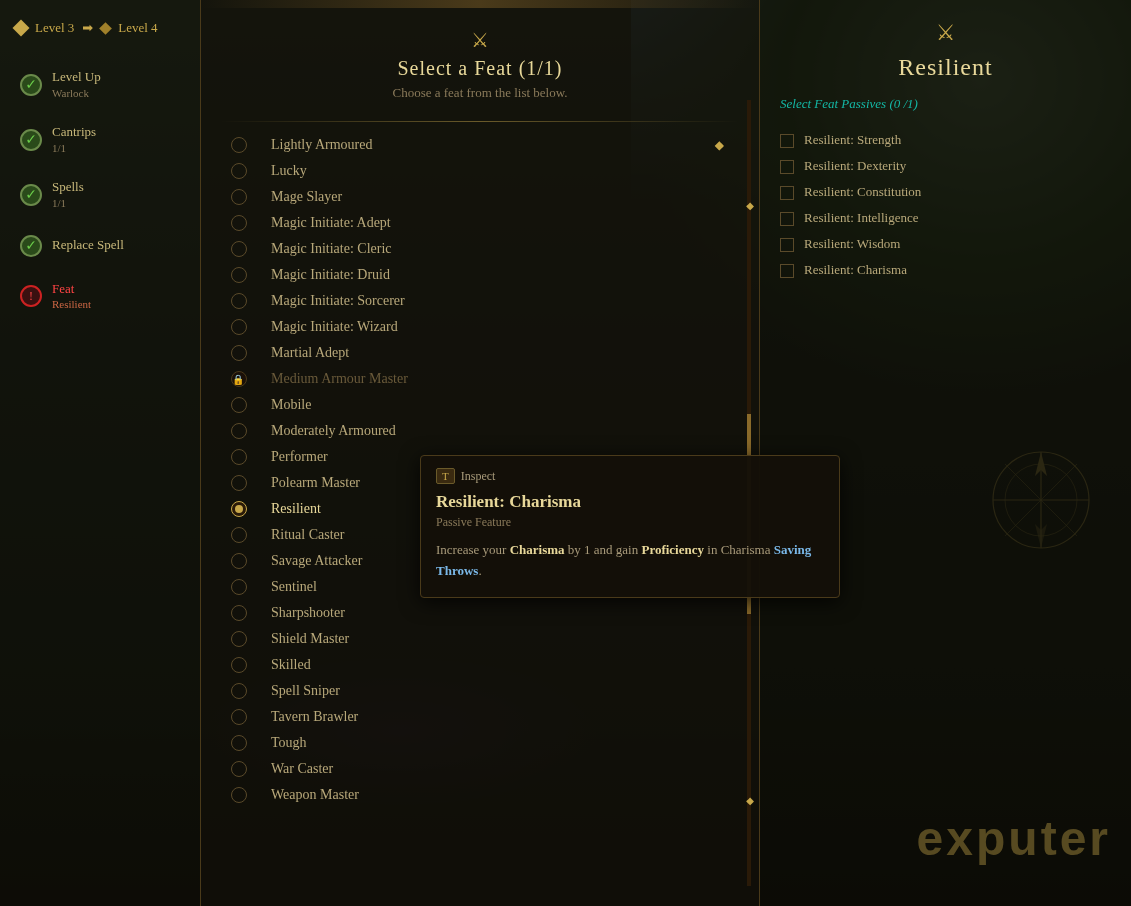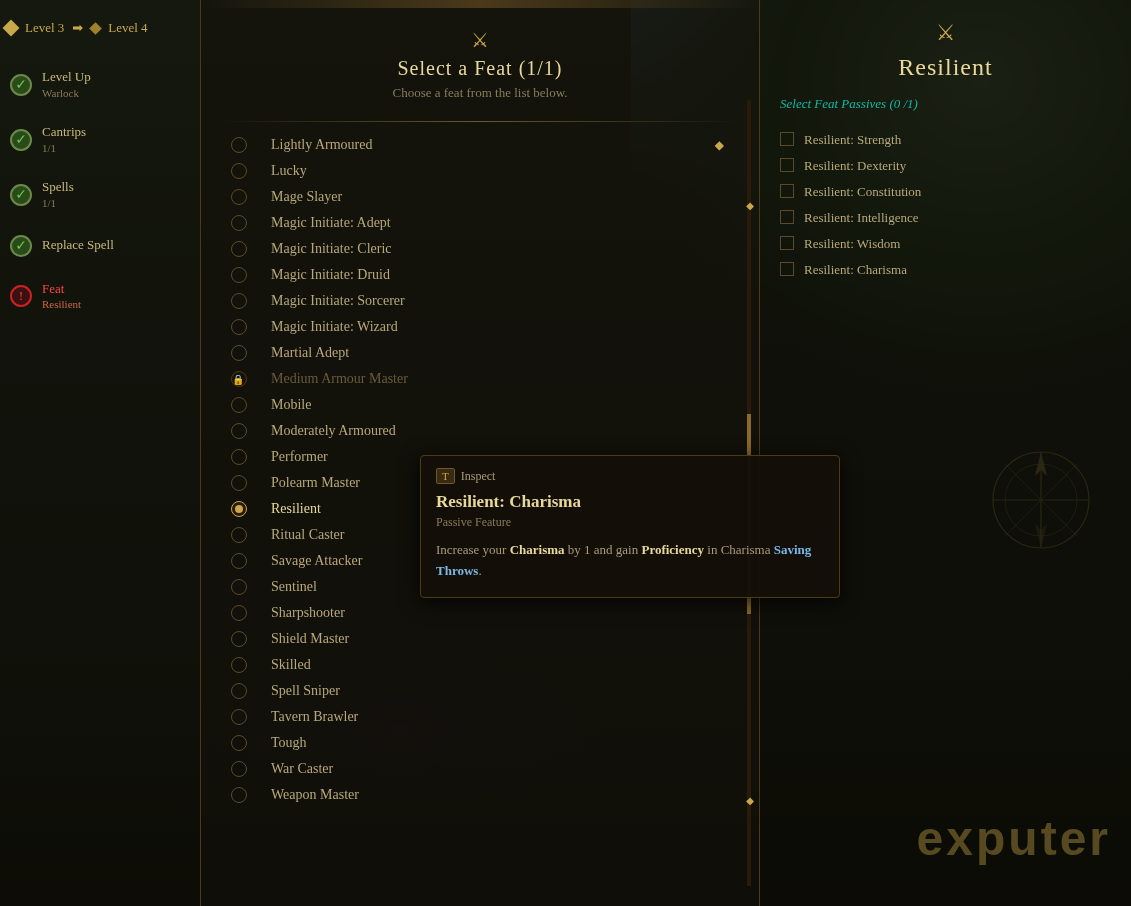--- a/index.html
+++ b/index.html
@@ -43,21 +43,21 @@
     }
 
     
     .sidebar {
       position: absolute;
       left: 0; top: 0;
       width: 200px;
       height: 100%;
       background: rgba(10, 8, 5, 0.75);
       z-index: 10;
-      padding: 20px 5px;
+      padding: 20px 15px;
     }
 
     .level-indicator {
       display: flex;
       align-items: center;
       gap: 8px;
       margin-bottom: 25px;
       color: #c8a84a;
       font-size: 13px;
     }
@@ -253,21 +253,21 @@
     .passives-header {
       text-align: left;
       color: #14b8a6;
       font-size: 13px;
       margin-bottom: 15px;
       font-style: italic;
     }
 
     .passive-item {
       display: flex;
-      align-items: flex-start;
+      align-items: flex-end;
       gap: 10px;
       padding: 5px 0;
       color: #b8a87a;
       font-size: 13px;
       cursor: pointer;
     }
     .passive-checkbox {
       width: 14px; height: 14px;
       border: 1px solid #5a4a2a;
       background: transparent;

